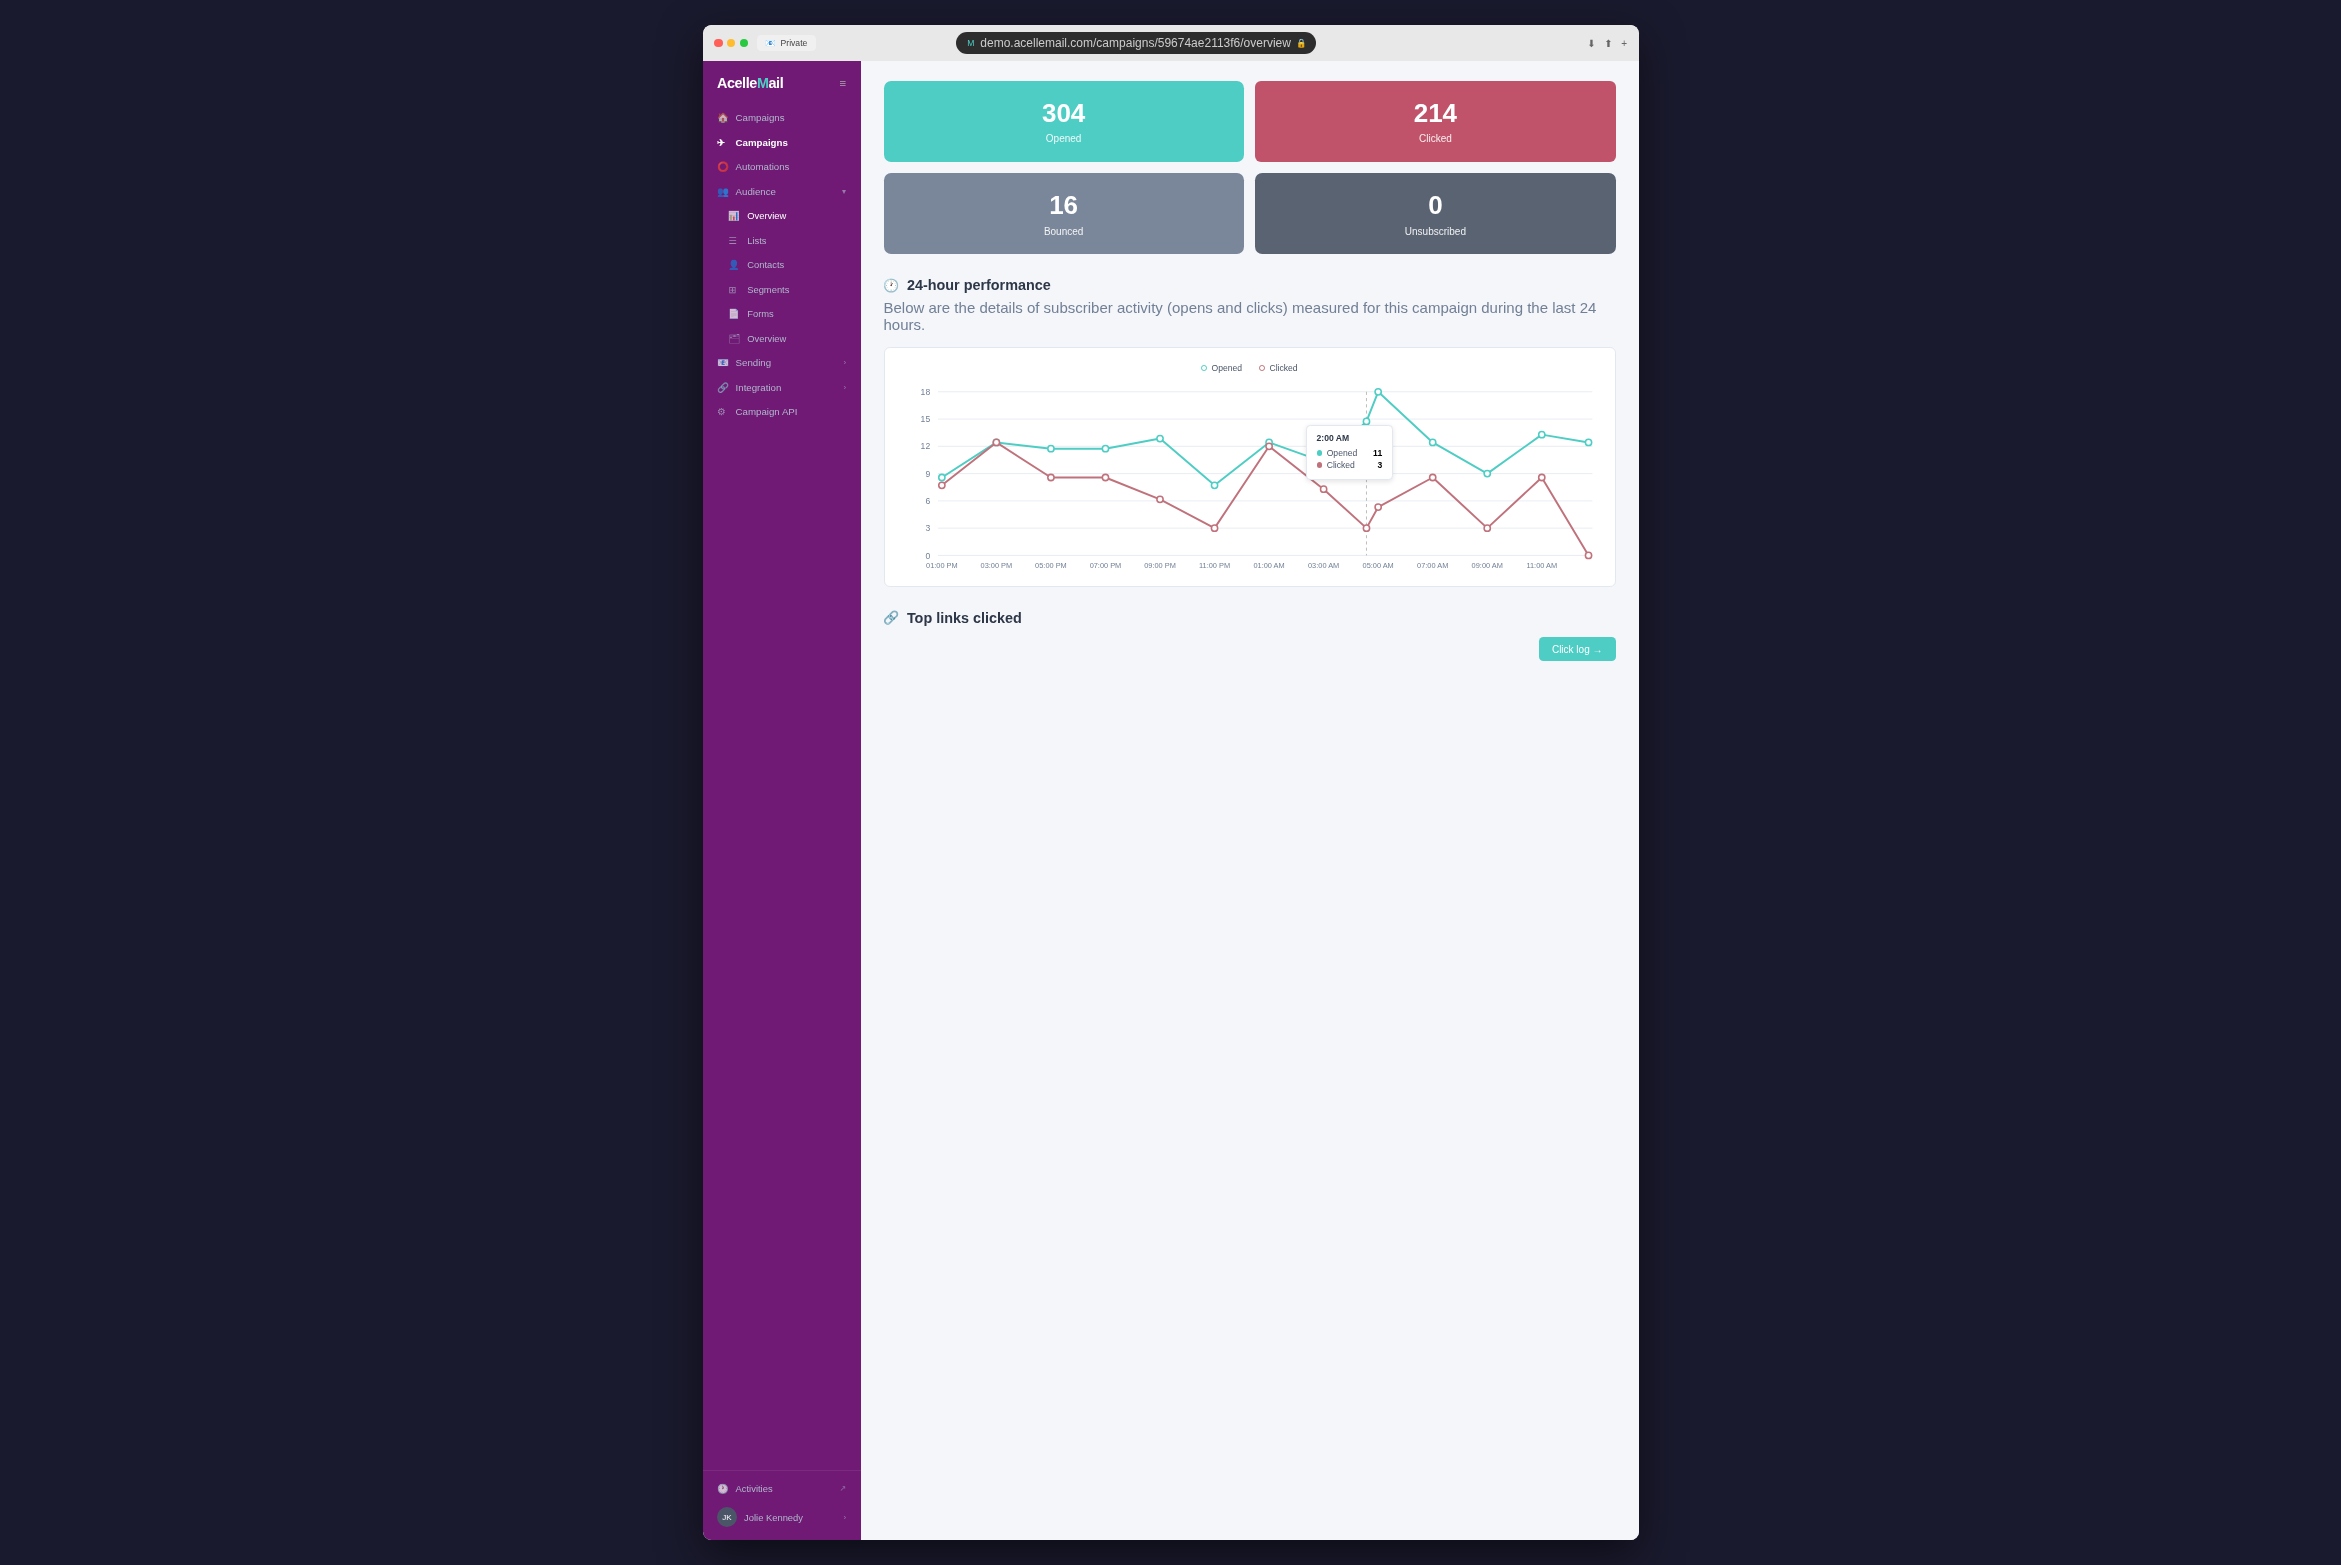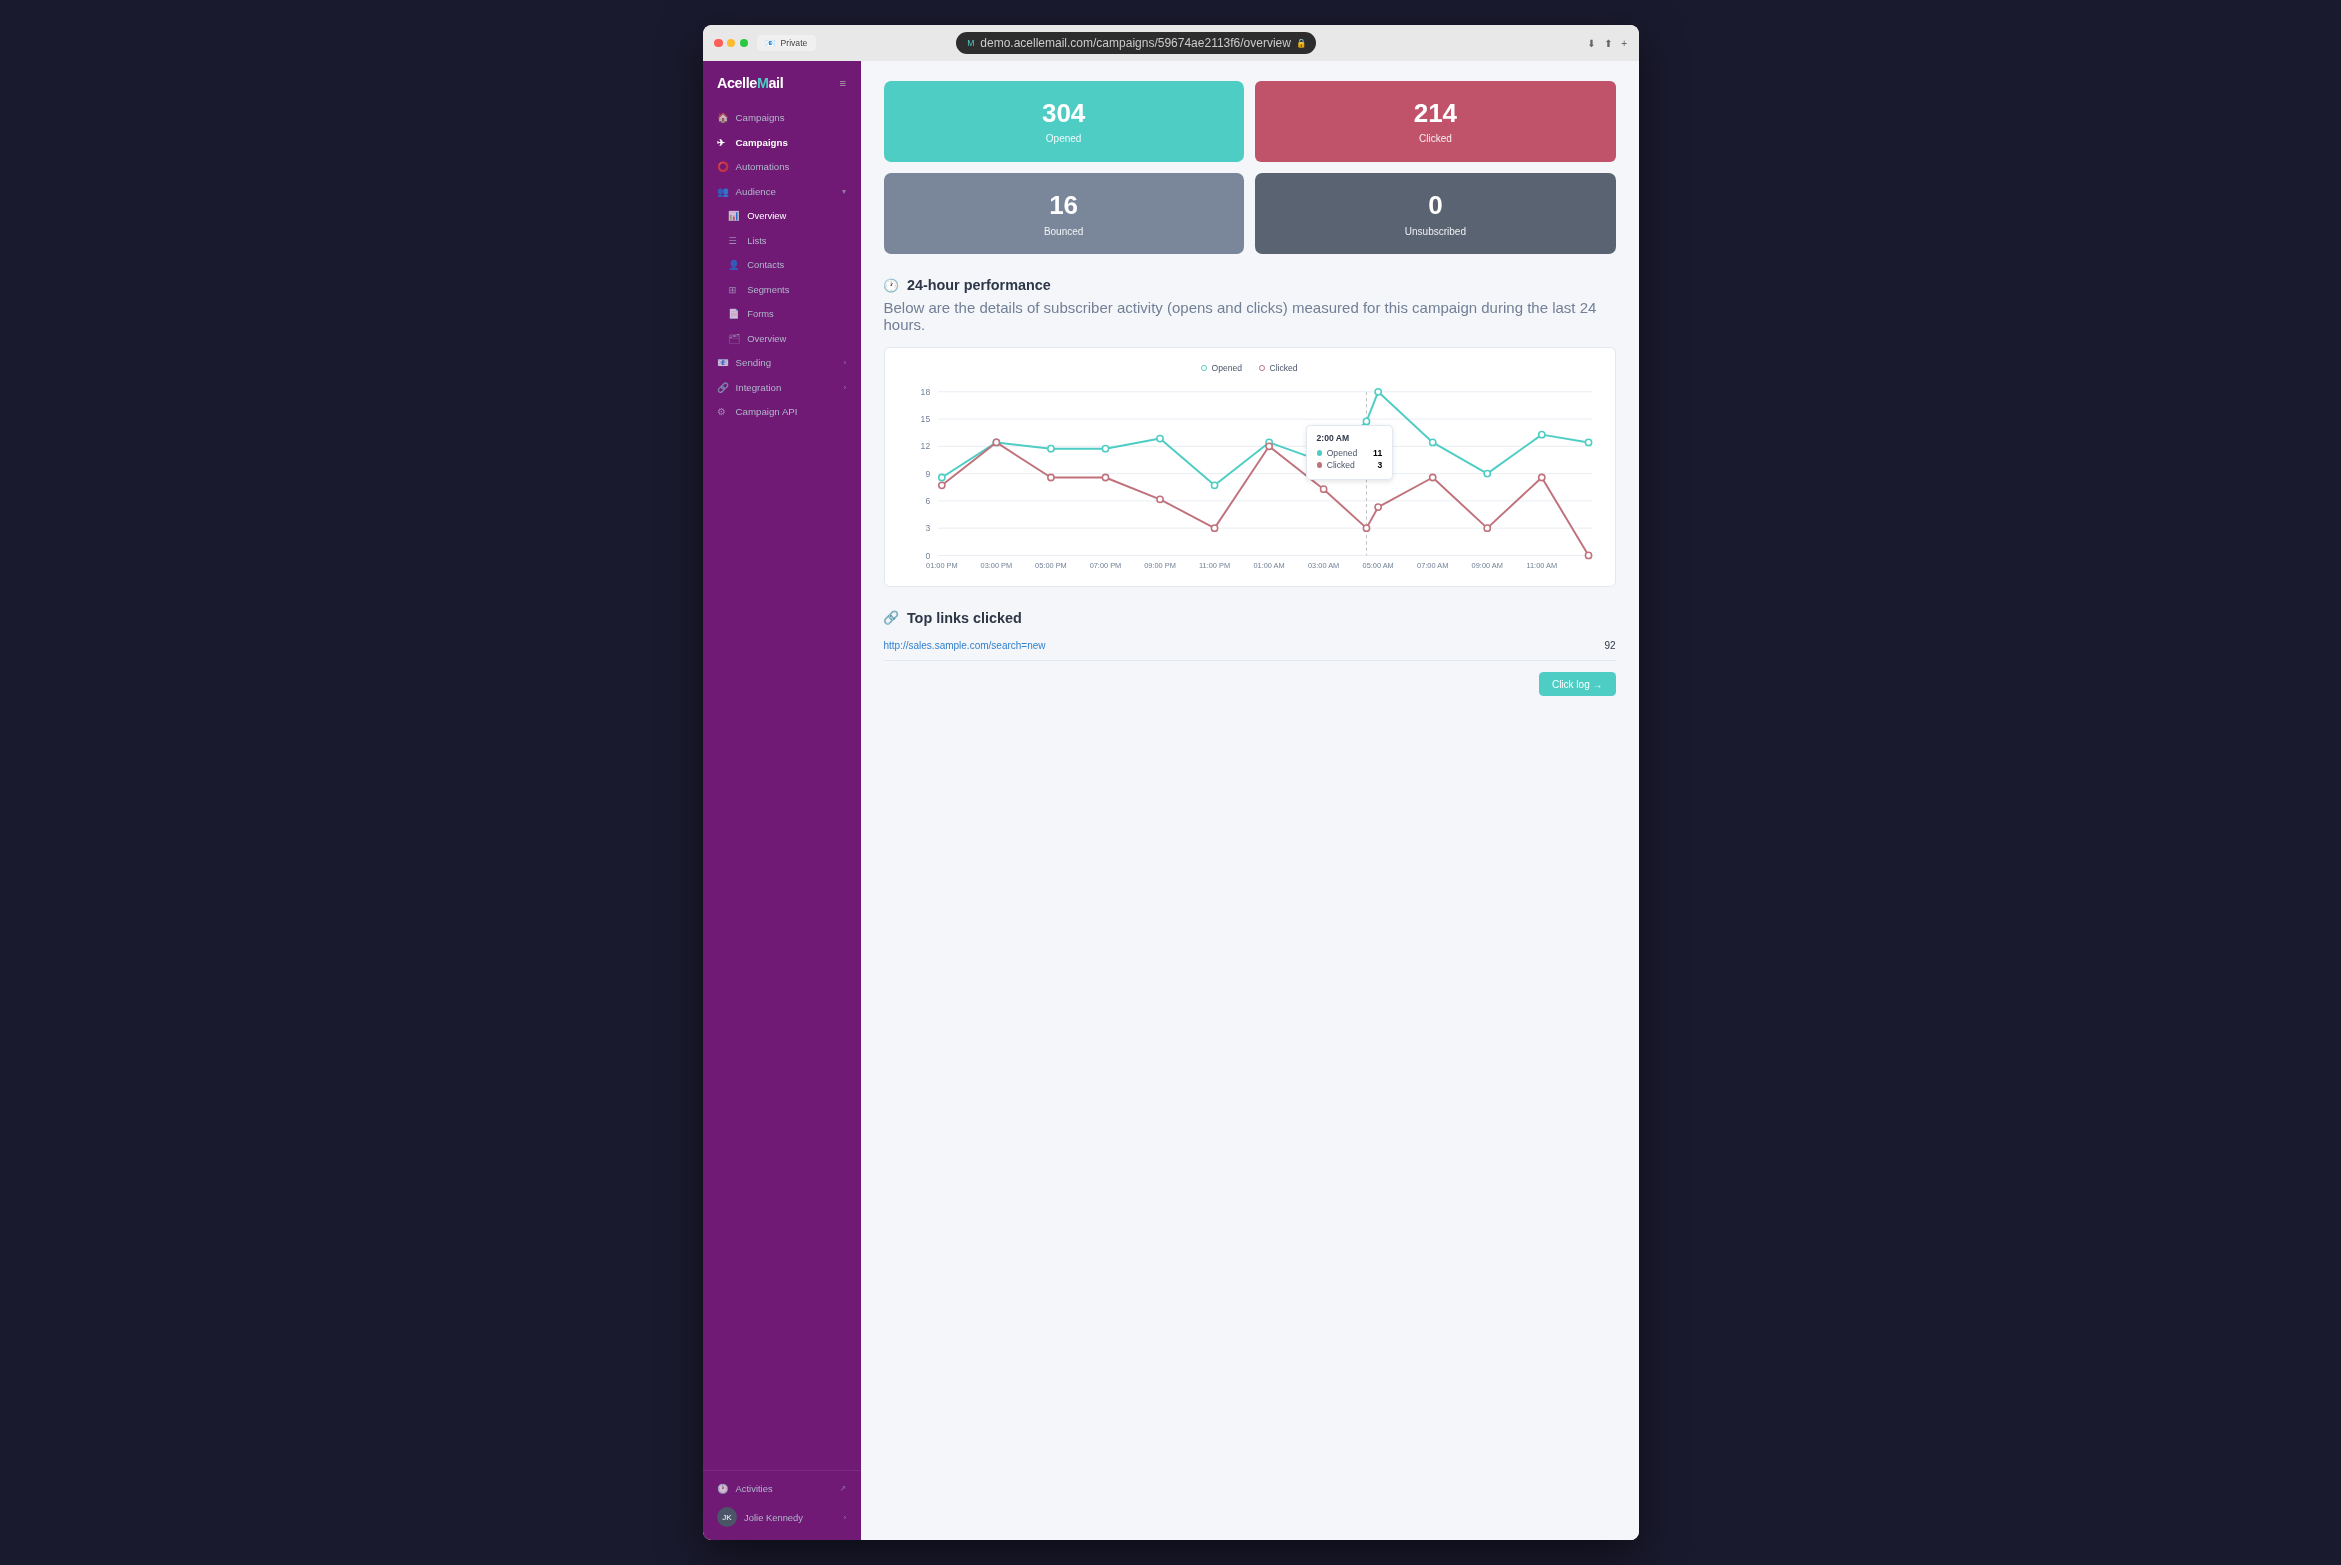--- a/index.html
+++ b/index.html
@@ -556,24 +556,20 @@
           </div>
         </div>
       </div>
 
       <div class="links-section">
         <div class="section-header">
           <span style="font-size:13px;color:#4a5568;">🔗</span>
           <h2 class="section-title">Top links clicked</h2>
         </div>
 
-        <div class="link-row">
-          <a class="link-url" href="#">http://sales.sample.com/search=new</a>
-          <span class="link-count">92</span>
-        </div>
 
         <div style="margin-top:11.5px; text-align:right;">
           <button class="click-log-btn">Click log →</button>
         </div>
       </div>
 
     </div>
   </div>
 </div>
 

